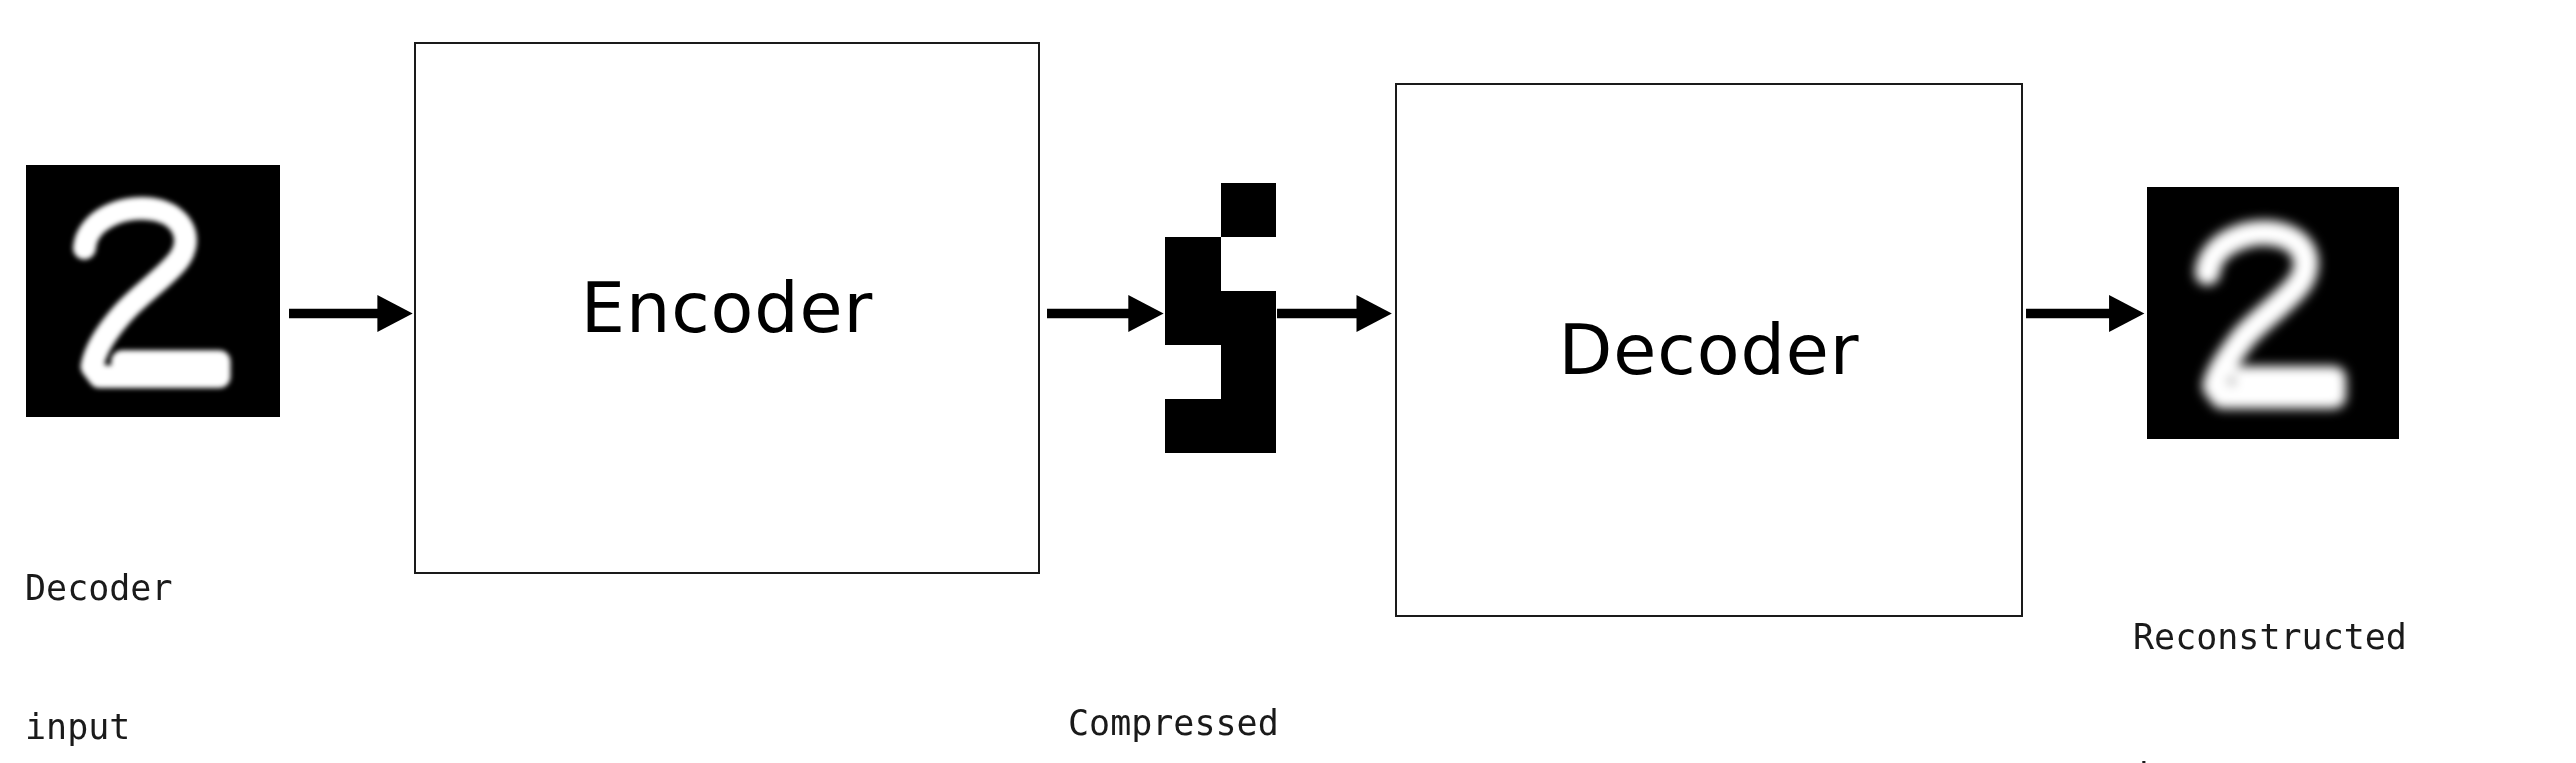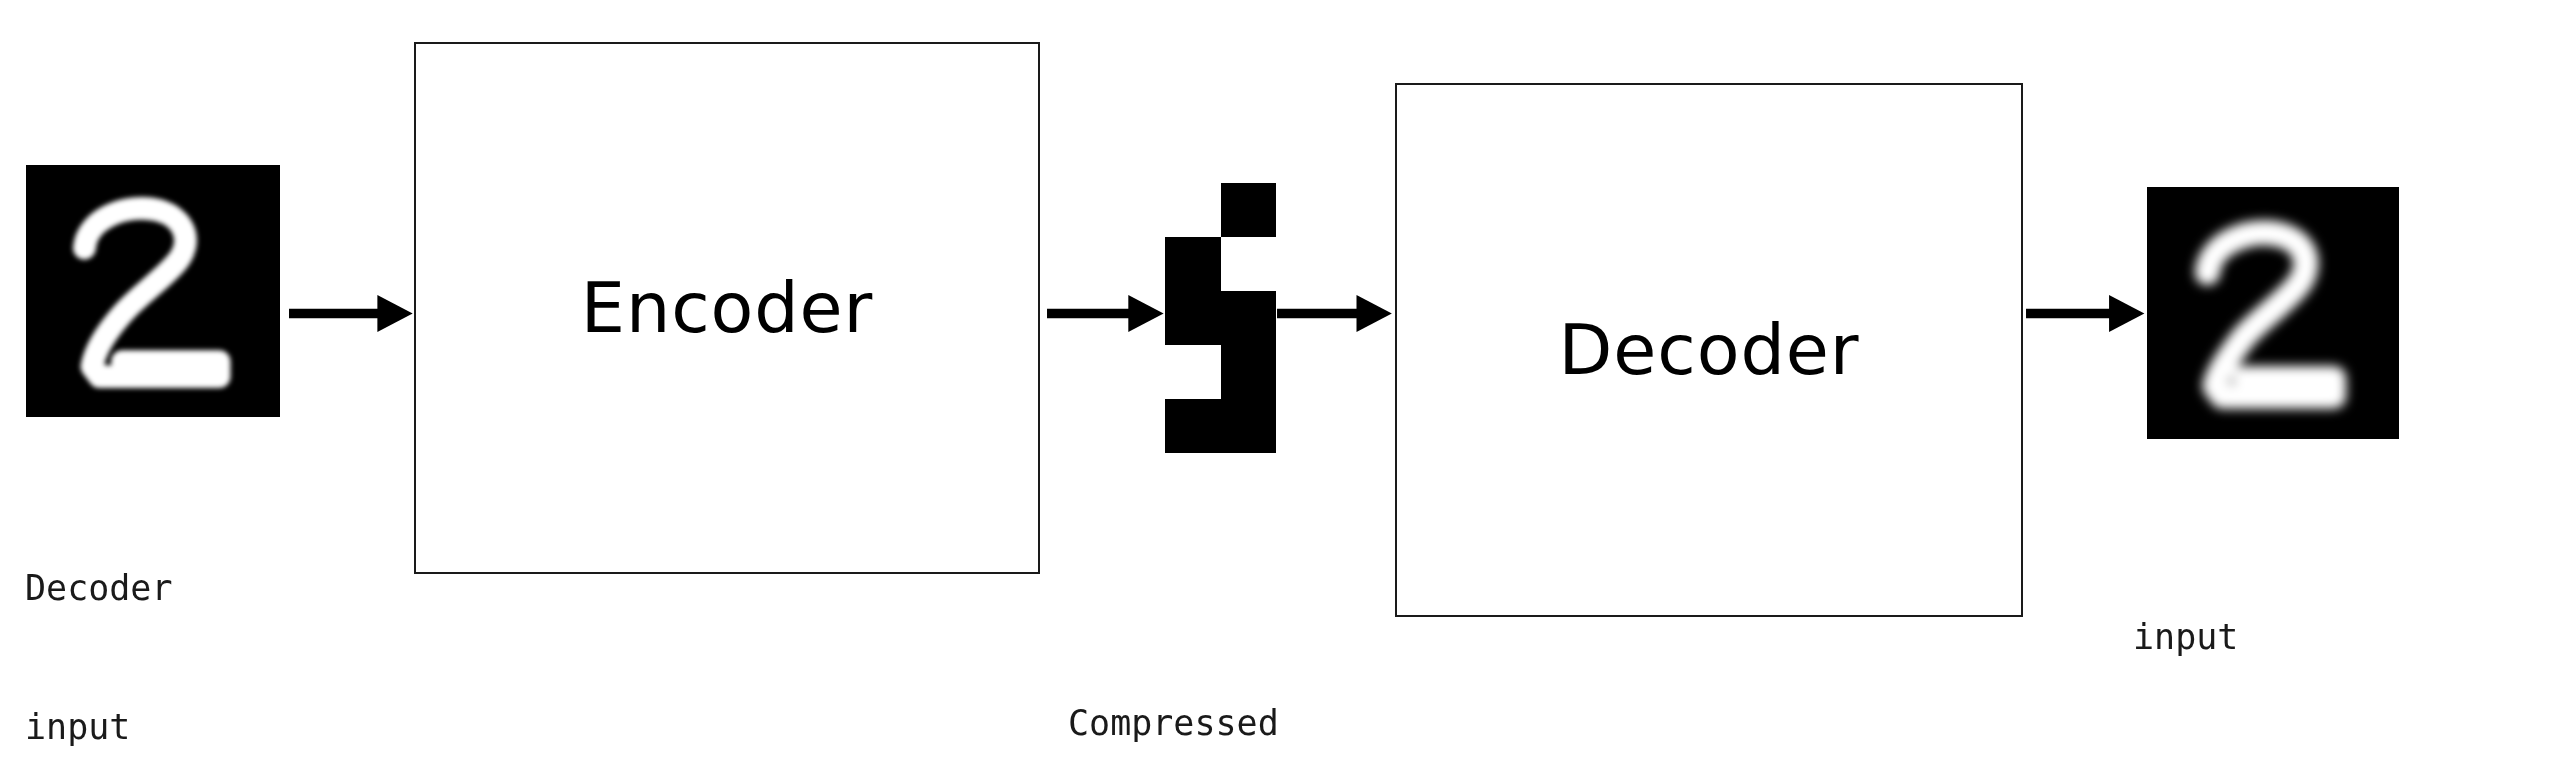--- a/index.html
+++ b/index.html
@@ -174,17 +174,18 @@
                  C 32 68, 28 74, 27 79
                  L 30 83
                  L 74 83
                  L 74 76
                  L 39 76" fill="none" stroke="#ffffff" stroke-width="10" stroke-linecap="round" stroke-linejoin="round"></path>
       </g>
     </svg>
   </div>
 
   <div class="caption" style="left:2133px; top:522px;">
+    <div>Reconstructed</div>
     <div>input</div>
   </div>
 
 </div>
 
 
 </body></html>

